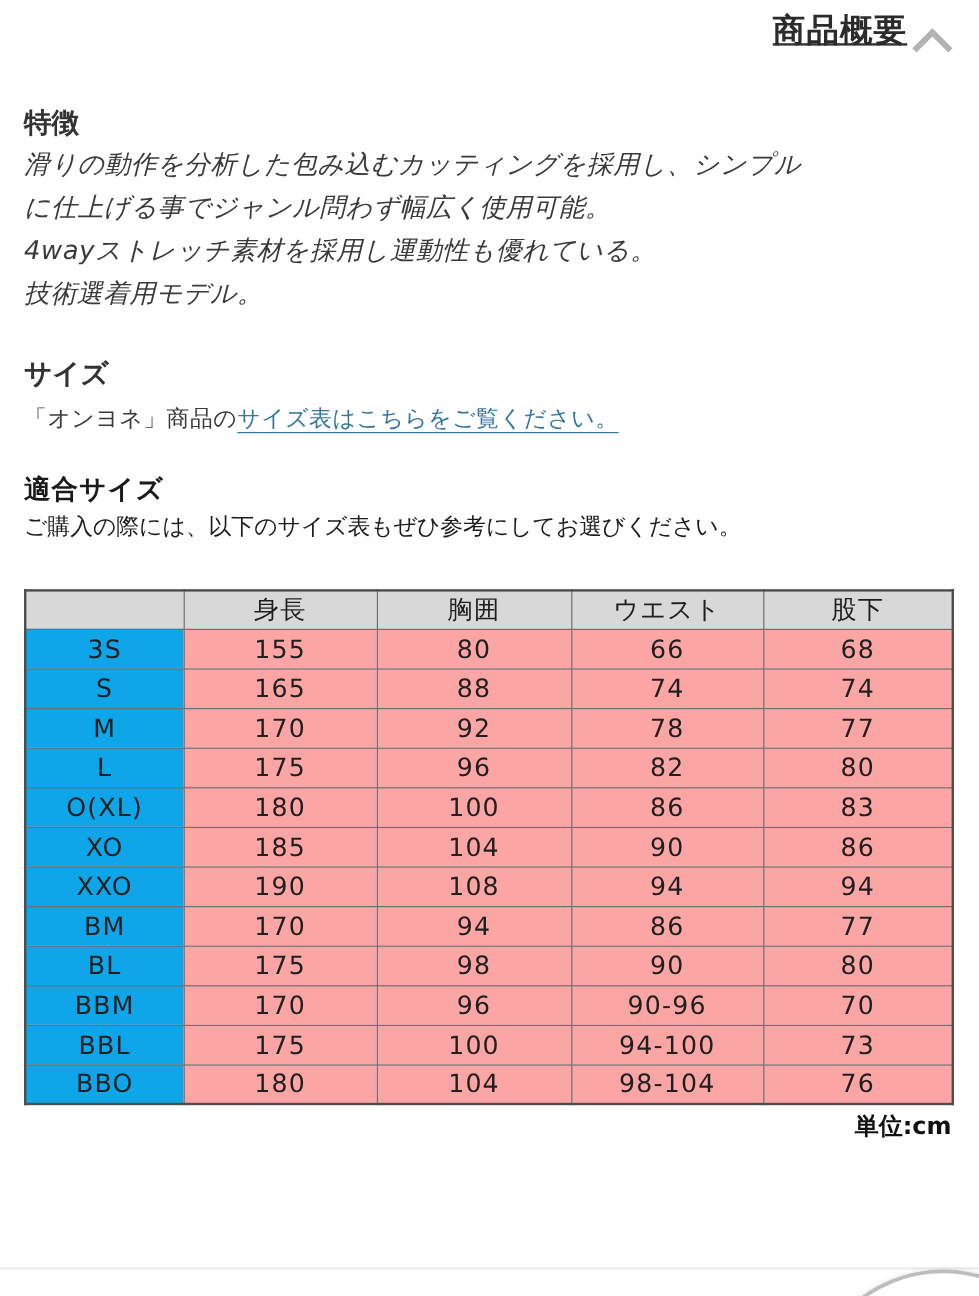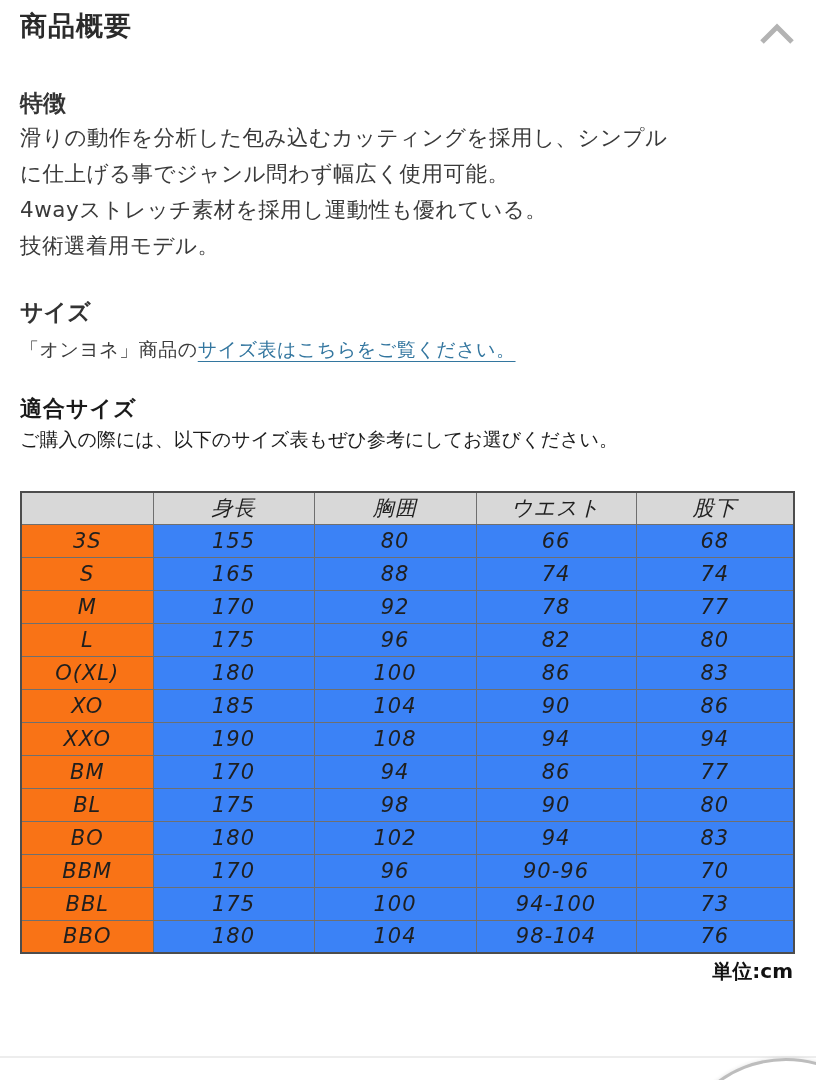--- a/index.html
+++ b/index.html
@@ -8,35 +8,36 @@
     width: 816px; height: 1080px;
     font-family: "DejaVu Sans", "Liberation Sans", sans-serif;
     color: #333333;
     position: relative;
     overflow: hidden;
   }
   .section { position: relative; width: 816px; height: 1080px; }
 
   
   .section-header {
-    display: flex; align-items: flex-start; justify-content: space-between;
+    display: flex; align-items: flex-start; justify-content: flex-end;
     padding: 8px 18px 0 20px;
+    text-decoration: underline;
   }
   .section-title {
     font-size: 27px; font-weight: bold; color: #2b2b2b; line-height: 36px;
     letter-spacing: 1px;
   }
   .collapse-btn { margin-top: 12px; cursor: pointer; }
 
   
   .sub-heading {
     font-size: 23px; font-weight: bold; color: #333333;
     margin: 34px 20px 2px 20px; line-height: 30px;
   }
-  .body-lines { margin: 2px 20px 0 20px; }
+  .body-lines { margin: 2px 20px 0 20px; font-style: italic; }
   .body-line { font-size: 21.5px; line-height: 36px; color: #3a3a3a; letter-spacing: 0.5px; }
 
   
   .size-heading { margin-top: 33px; }
   .size-line { margin: 4px 20px 0 20px; font-size: 19px; line-height: 36px; color: #3a3a3a; letter-spacing: 0.5px; }
   .size-link { color: #33769f; text-decoration: underline; text-underline-offset: 5px; cursor: pointer; }
 
   
   .fit-heading {
     margin: 28px 20px 0 20px;
@@ -50,33 +51,32 @@
 
   
   table.size-table {
     border-collapse: collapse;
     margin: 38px 0 0 20px;
     width: 773px;
     table-layout: fixed;
     border: 2px solid #4d4d4d;
     font-size: 21px;
     color: #1f1f1f;
-    font-style: italic;
   }
   table.size-table th, table.size-table td {
     border: 1px solid #6f6f6f;
     text-align: center;
     vertical-align: middle;
     height: 33px;
     font-weight: normal;
     letter-spacing: 1px;
   }
   table.size-table thead th { background: #d8d8d8; height: 32px; }
-  table.size-table tbody th { background: #f97316; }
-  table.size-table tbody td { background: #3b82f6; }
+  table.size-table tbody th { background: #0ea5e9; }
+  table.size-table tbody td { background: #fca5a5; }
   col.c-label { width: 132px; }
   col.c-1 { width: 161px; }
   col.c-2 { width: 162px; }
   col.c-3 { width: 160px; }
   col.c-4 { width: 158px; }
 
   .unit-label {
     width: 793px; text-align: right;
     font-size: 20px; font-weight: bold; color: #111111;
     margin-top: 4px; letter-spacing: 0px;
@@ -199,27 +199,20 @@
           <td>77</td>
         </tr>
         <tr>
           <th>BL</th>
           <td>175</td>
           <td>98</td>
           <td>90</td>
           <td>80</td>
         </tr>
         <tr>
-          <th>BO</th>
-          <td>180</td>
-          <td>102</td>
-          <td>94</td>
-          <td>83</td>
-        </tr>
-        <tr>
           <th>BBM</th>
           <td>170</td>
           <td>96</td>
           <td>90-96</td>
           <td>70</td>
         </tr>
         <tr>
           <th>BBL</th>
           <td>175</td>
           <td>100</td>

